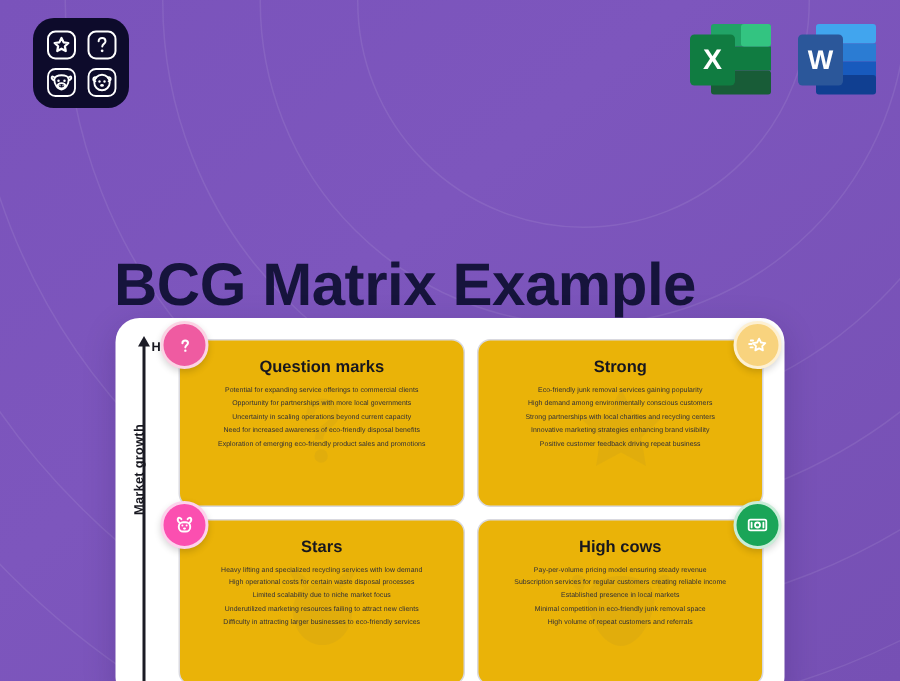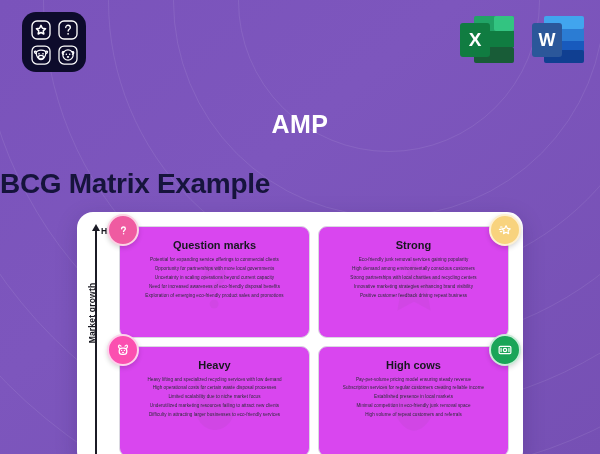--- a/index.html
+++ b/index.html
@@ -31,41 +31,41 @@
   .logo svg{display:block;}
 
   
   .office{position:absolute;top:14px;display:block;}
   .xl{right:84px;}
   .wd{right:14px;}
 
   
   .amp{position:absolute;top:110px;left:0;width:600px;text-align:center;
        color:#ffffff;font-size:25px;font-weight:bold;letter-spacing:.5px;}
-  .subtitle{position:absolute;top:168px;left:0;width:540px;
-       color:#16143c;font-size:28px;font-weight:bold;letter-spacing:-.3px;}
+  .subtitle{position:absolute;top:168px;left:0;width:540px;text-align:center;
+       color:#16143c;font-size:40px;font-weight:bold;letter-spacing:-.3px;}
 
   
   .card{position:absolute;left:77px;top:212px;width:446px;height:255px;
         background:#ffffff;border-radius:16px;box-shadow:0 6px 22px rgba(30,10,60,.18);}
 
   
   .yaxis{position:absolute;left:18px;top:16px;width:2px;height:232px;background:#1b1b25;}
   .yaxis:before{content:"";position:absolute;top:-4px;left:-3.5px;width:0;height:0;
      border-left:4.5px solid transparent;border-right:4.5px solid transparent;
      border-bottom:7px solid #1b1b25;}
   .yhigh{position:absolute;left:24px;top:14px;font-size:8.5px;font-weight:bold;color:#17171f;}
   .ylabel{position:absolute;left:-20px;top:96px;width:70px;text-align:center;
      font-size:8.5px;font-weight:bold;color:#17171f;
      transform:rotate(-90deg);transform-origin:center;letter-spacing:.2px;}
 
   
   .grid{position:absolute;left:42px;top:14px;right:14px;bottom:10px;
         display:grid;grid-template-columns:1fr 1fr;grid-template-rows:1fr 1fr;gap:8px;}
-  .quad{position:relative;border:1px solid #d9d9e0;border-radius:9px;background:#d946ef;
+  .quad{position:relative;border:1px solid #d9d9e0;border-radius:9px;background:#eab308;
         padding:6px 8px 5px;box-sizing:border-box;overflow:visible;}
   .quad .wm{position:absolute;left:50%;top:54%;transform:translate(-50%,-50%);
         opacity:.055;pointer-events:none;}
   .qtitle{position:relative;text-align:center;font-size:11px;font-weight:bold;
         color:#17171f;margin:6px 0 5px;}
   .qlist{position:relative;margin:0;padding:0;list-style:none;}
   .qlist li{text-align:center;font-size:4.6px;color:#2c2c38;line-height:1.95;
         letter-spacing:.05px;white-space:nowrap;}
 
   
@@ -146,21 +146,20 @@
     <svg width="54" height="52" viewBox="0 0 54 52">
       <rect x="12" y="2" width="40" height="13" rx="2" fill="#41a5ee"></rect>
       <rect x="12" y="15" width="40" height="12" fill="#2b7cd3"></rect>
       <rect x="12" y="27" width="40" height="12" fill="#185abd"></rect>
       <rect x="12" y="36" width="40" height="13" rx="2" fill="#103f91"></rect>
       <rect x="0" y="9" width="30" height="34" rx="3" fill="#2b579a"></rect>
       <text x="15" y="32" font-family="'Liberation Sans',sans-serif" font-size="18" font-weight="bold" fill="#ffffff" text-anchor="middle">W</text>
     </svg>
   </div>
 
-  <div class="amp">AMP</div>
   <div class="subtitle">BCG Matrix Example</div>
 
   <div class="card">
 
     <div class="yaxis"></div>
     <div class="yhigh">High</div>
     <div class="ylabel">Market growth</div>
 
     <div class="grid">
 
@@ -213,21 +212,21 @@
             <rect x="6.3" y="9.2" width="11.4" height="9.3" rx="4.3"></rect>
             <circle cx="9.9" cy="12.6" r="1" fill="#fff" stroke="none"></circle>
             <circle cx="14.1" cy="12.6" r="1" fill="#fff" stroke="none"></circle>
             <ellipse cx="12" cy="15.6" rx="1.5" ry="1.1" fill="#fff" stroke="none"></ellipse>
           </svg>
         </div>
         <svg class="wm" width="78" height="78" viewBox="0 0 24 24" fill="#555">
           <path d="M5.3 4.4c1.4-.5 3 .6 3.9 2.1l-.7 1.3C7.2 7 5.8 6 5.3 4.4zM18.7 4.4c-1.4-.5-3 .6-3.9 2.1l.7 1.3c1.3-.8 2.7-1.8 3.2-3.4z"></path>
           <path d="M12 6.6c3.4 0 6.1 2.6 6.1 5.8 0 3.9-2.7 7-6.1 7s-6.1-3.1-6.1-7c0-3.2 2.7-5.8 6.1-5.8z"></path>
         </svg>
-        <div class="qtitle">Heavy</div>
+        <div class="qtitle">Stars</div>
         <ul class="qlist">
           <li>Heavy lifting and specialized recycling services with low demand</li>
           <li>High operational costs for certain waste disposal processes</li>
           <li>Limited scalability due to niche market focus</li>
           <li>Underutilized marketing resources failing to attract new clients</li>
           <li>Difficulty in attracting larger businesses to eco-friendly services</li>
         </ul>
       </div>
 
       <div class="quad">

